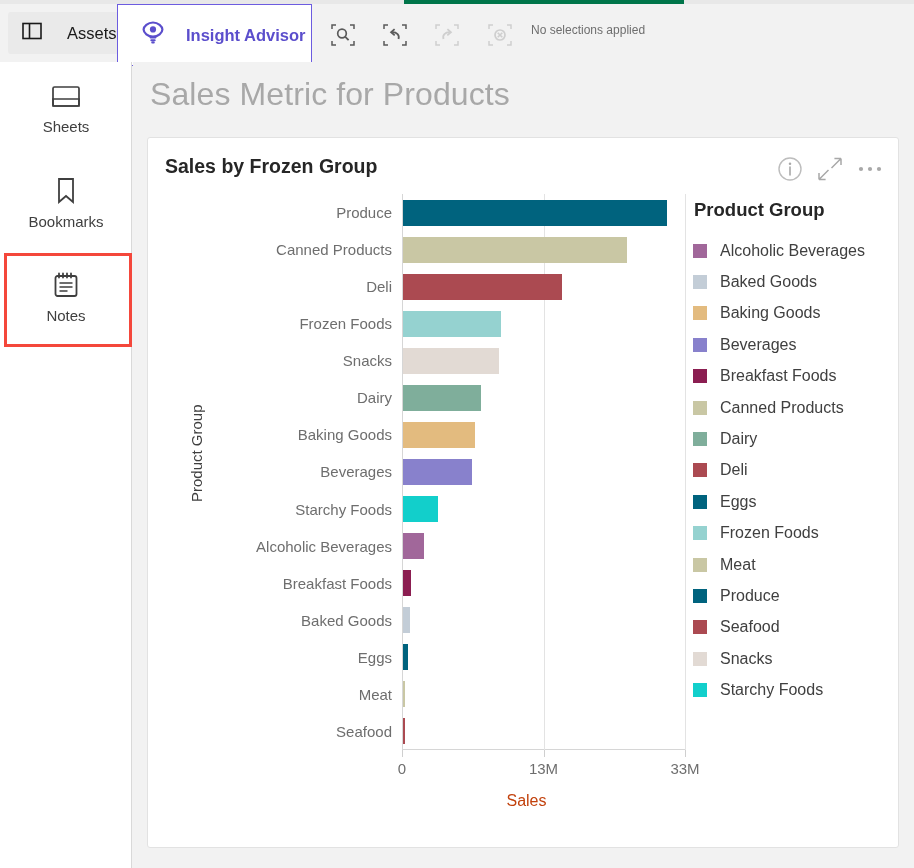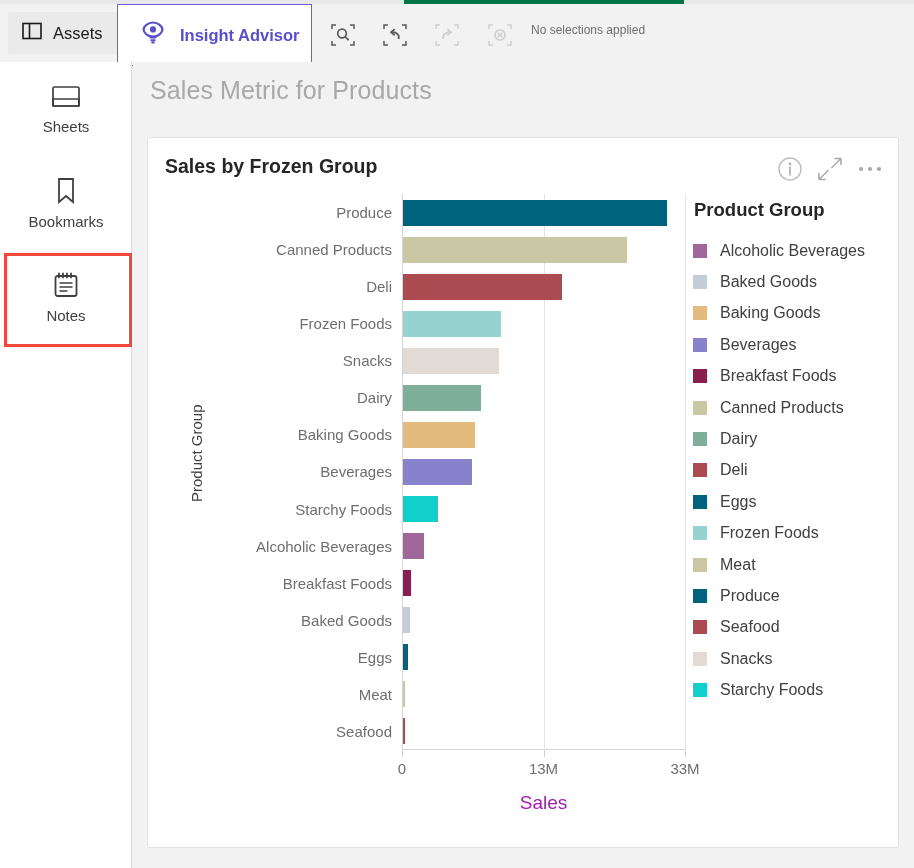--- a/index.html
+++ b/index.html
@@ -22,30 +22,30 @@
     background: #00754a;
   }
 
   
   #header {
     position: absolute; top: 4px; left: 0; width: 914px; height: 58px;
     background: #f2f2f2;
   }
   #assets-btn {
     position: absolute; left: 8px; top: 8px; height: 42px;
-    display: flex; align-items: center; gap: 11px;
+    display: flex; align-items: center; gap: 25px;
     padding: 0 18px 0 14px;
     background: #eaeaea; border-radius: 3px;
     cursor: pointer;
   }
   #assets-btn .lbl { font-size: 16.5px; color: #1a1a1a; }
 
   #insight-tab {
     position: absolute; left: 117px; top: 0px; height: 62px; width: 195px;
-    display: flex; align-items: center; gap: 16px;
+    display: flex; align-items: center; gap: 22px;
     padding-left: 24px;
     background: #ffffff;
     border: 1px solid #6c5ce0;
     cursor: pointer;
   }
   #insight-tab .lbl { font-size: 16.5px; color: #5b4ecc; font-weight: bold; }
 
   .tb-icon {
     position: absolute; top: 15px; width: 32px; height: 32px;
     display: flex; align-items: center; justify-content: center;
@@ -84,21 +84,21 @@
   }
 
   
   #main {
     position: absolute; top: 62px; left: 133px;
     width: 781px; height: 806px;
     background: #f2f2f2;
   }
   #page-title {
     position: absolute; left: 17px; top: 14px;
-    font-size: 25px; color: #a8a8a8; font-weight: normal;
+    font-size: 32px; color: #a8a8a8; font-weight: normal;
     letter-spacing: .1px;
   }
 
   #chart-card {
     position: absolute; left: 14px; top: 75px;
     width: 752px; height: 711px;
     background: #ffffff;
     border: 1px solid #e2e2e2;
     border-radius: 3px;
   }
@@ -161,22 +161,22 @@
   #x-ticks {
     position: absolute; left: 254px; top: 558px; width: 290px; height: 8px;
   }
   .x-tick { position: absolute; top: 0; width: 1px; height: 7px; background: #cfcfcf; }
   #x-labels {
     position: absolute; left: 254px; top: 568px; width: 300px; height: 20px;
     font-size: 15px; color: #6e6e6e;
   }
   .x-label { position: absolute; top: 0; transform: translateX(-50%); }
   #x-axis-title {
-    position: absolute; left: 254px; top: 600px; width: 283px;
-    text-align: center; font-size: 19px; color: #a21caf;
+    position: absolute; left: 237px; top: 600px; width: 283px;
+    text-align: center; font-size: 16px; color: #c2410c;
   }
 
   
   #legend {
     position: absolute; left: 545px; top: 2px; width: 200px;
   }
   #legend-title {
     font-size: 18.5px; font-weight: bold; color: #262626;
     margin: 5px 0 14px 1px;
   }

